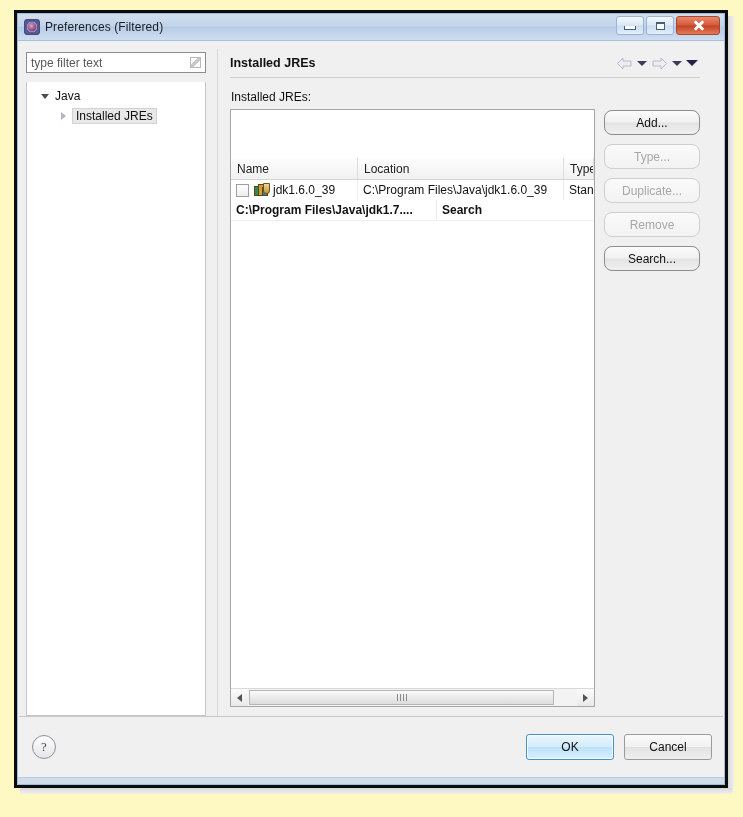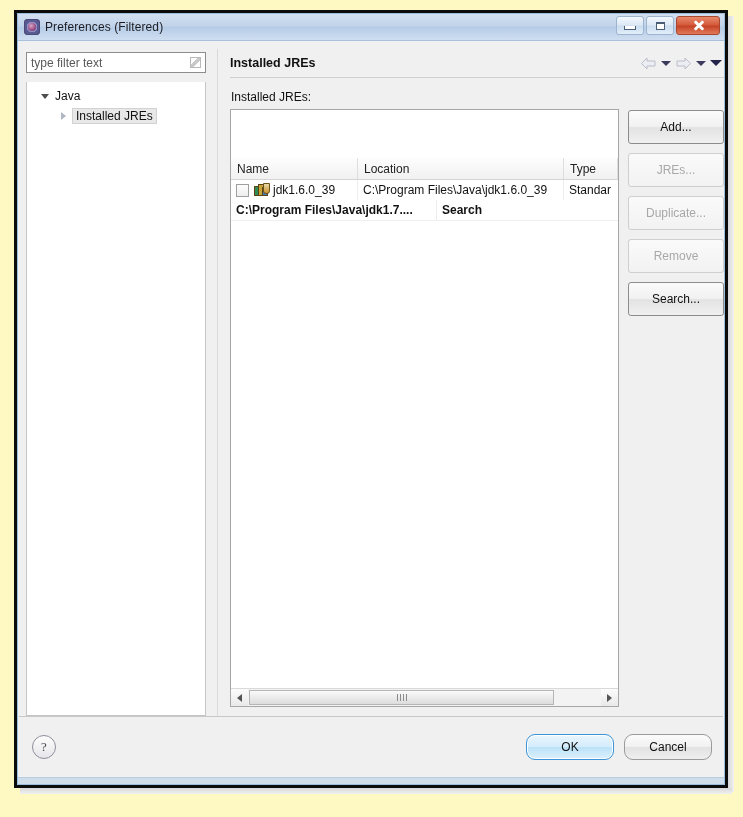--- a/index.html
+++ b/index.html
@@ -140,21 +140,21 @@
   .winbody {
     flex: 1 1 auto;
     background: #f0f0f0;
     position: relative;
     display: flex;
     flex-direction: column;
   }
   .content-row {
     flex: 1 1 auto;
     display: flex;
-    padding: 8px 0 0 8px;
+    padding: 8px 24px 0 8px;
     box-sizing: border-box;
     min-height: 0;
   }
 
   
   .leftcol {
     width: 180px;
     flex: 0 0 180px;
     display: flex;
     flex-direction: column;
@@ -445,24 +445,24 @@
   .sidebtns {
     width: 96px;
     flex: 0 0 96px;
     margin-left: 9px;
     display: flex;
     flex-direction: column;
     gap: 9px;
     padding-top: 1px;
   }
   .btn {
-    height: 34px;
+    height: 25px;
     box-sizing: border-box;
     border: 1px solid #8d8d8d;
-    border-radius: 3px;
+    border-radius: 8px;
     background: linear-gradient(to bottom, #fbfbfb 0%, #f1f1f1 48%, #e3e3e3 52%, #f0f0f0 100%);
     font-size: 12px;
     color: #111;
     display: flex; align-items: center; justify-content: center;
     font-family: "Liberation Sans", sans-serif;
   }
   .btn.disabled {
     color: #a8a8a8;
     border-color: #cfcfcf;
     background: linear-gradient(to bottom, #fafafa, #f2f2f2);
@@ -496,21 +496,21 @@
   }
   .footer-right {
     margin-left: auto;
     display: flex;
     gap: 10px;
   }
   .fbtn {
     width: 88px; height: 26px;
     box-sizing: border-box;
     border: 1px solid #9a9a9a;
-    border-radius: 9px;
+    border-radius: 3px;
     background: linear-gradient(to bottom, #fbfbfb 0%, #f1f1f1 48%, #e2e2e2 52%, #efefef 100%);
     font-size: 12px;
     color: #111;
     display: flex; align-items: center; justify-content: center;
   }
   .fbtn.default {
     border: 1px solid #3c93d6;
     background: linear-gradient(to bottom, #eaf6fd 0%, #d4ecfb 48%, #bce2f8 52%, #dcf0fd 100%);
     box-shadow: inset 0 0 0 1px #ffffff;
   }
@@ -646,21 +646,21 @@
                   </div>
                 </div>
                 <div class="sb-btn">
                     <i class="arR"></i>
                   </div>
               </div>
             </div>
 
             <div class="sidebtns">
               <div class="btn">Add...</div>
-              <div class="btn disabled">JREs...</div>
+              <div class="btn disabled">Type...</div>
               <div class="btn disabled">Duplicate...</div>
               <div class="btn disabled">Remove</div>
               <div class="btn">Search...</div>
             </div>
 
           </div>
         </div>
       </div>
 
       <div class="footer-sep"></div>

